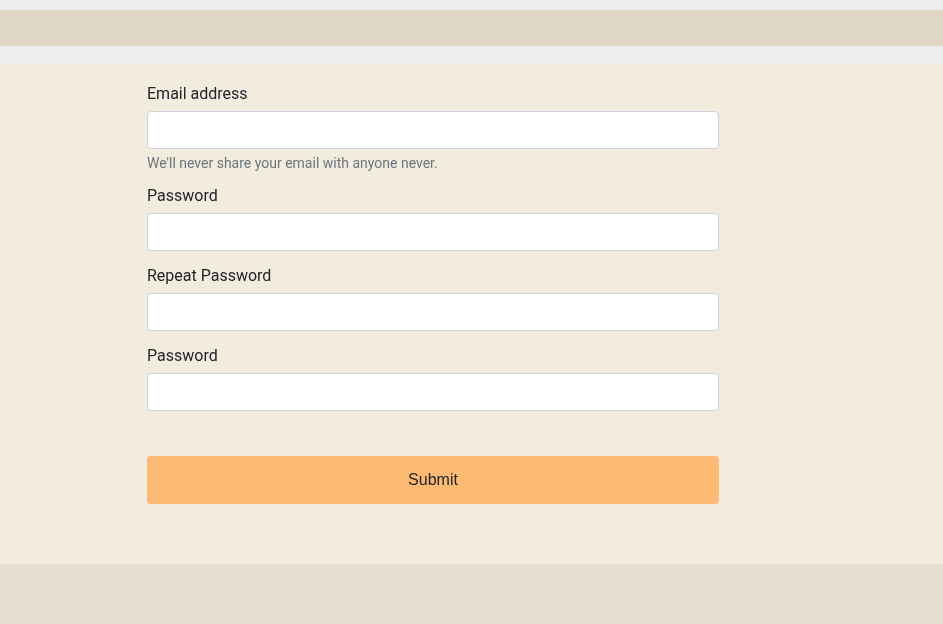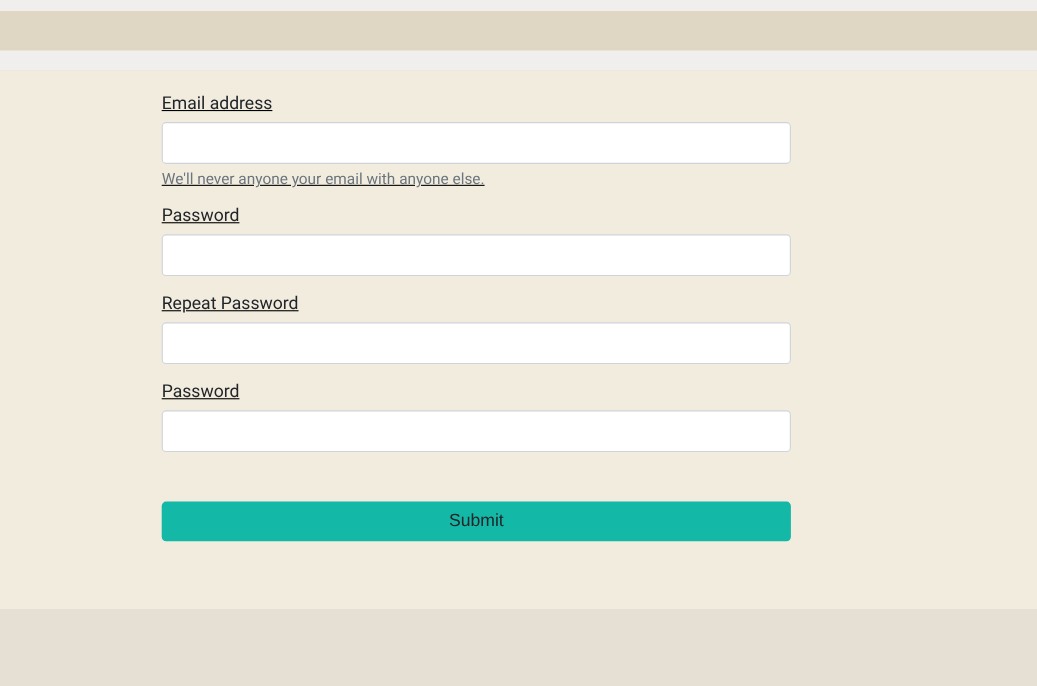--- a/index.html
+++ b/index.html
@@ -30,21 +30,20 @@
       background: #f2ecdf;
       padding: 20px 0 60px 0;
       min-height: 490px;
     }
     .form-container {
       width: 572px;
       margin-left: 147px;
     }
     .form-group {
       margin-bottom: 15px;
-      text-decoration: underline;
     }
     .form-label {
       display: block;
       color: #212529;
       font-size: 16px;
       margin-bottom: 8px;
     }
     .form-input {
       width: 100%;
       height: 38px;
@@ -57,22 +56,22 @@
       border-radius: 4px;
     }
     .help-text {
       color: #6c757d;
       font-size: 14px;
       margin-top: 6px;
       display: block;
     }
     .submit-button {
       width: 100%;
-      height: 36px;
-      background: #14b8a6;
+      height: 48px;
+      background: #fdba74;
       border: none;
       border-radius: 4px;
       color: #212529;
       font-size: 16px;
       cursor: pointer;
       margin-top: 30px;
     }
     .footer-area {
       background: #e5e0d3;
       height: 70px;
@@ -84,21 +83,21 @@
 <div class="top-bar"></div>
 <div class="sub-bar"></div>
 <div class="gap-bar"></div>
 
 <div class="main-panel">
   <div class="form-container">
 
     <div class="form-group">
       <label class="form-label">Email address</label>
       <input type="email" class="form-input" value="" style="">
-      <span class="help-text">We'll never anyone your email with anyone else.</span>
+      <span class="help-text">We'll never share your email with anyone never.</span>
     </div>
 
     <div class="form-group">
       <label class="form-label">Password</label>
       <input type="text" class="form-input" value="" style="">
     </div>
 
     <div class="form-group">
       <label class="form-label">Repeat Password</label>
       <input type="password" class="form-input" value="" style="">

